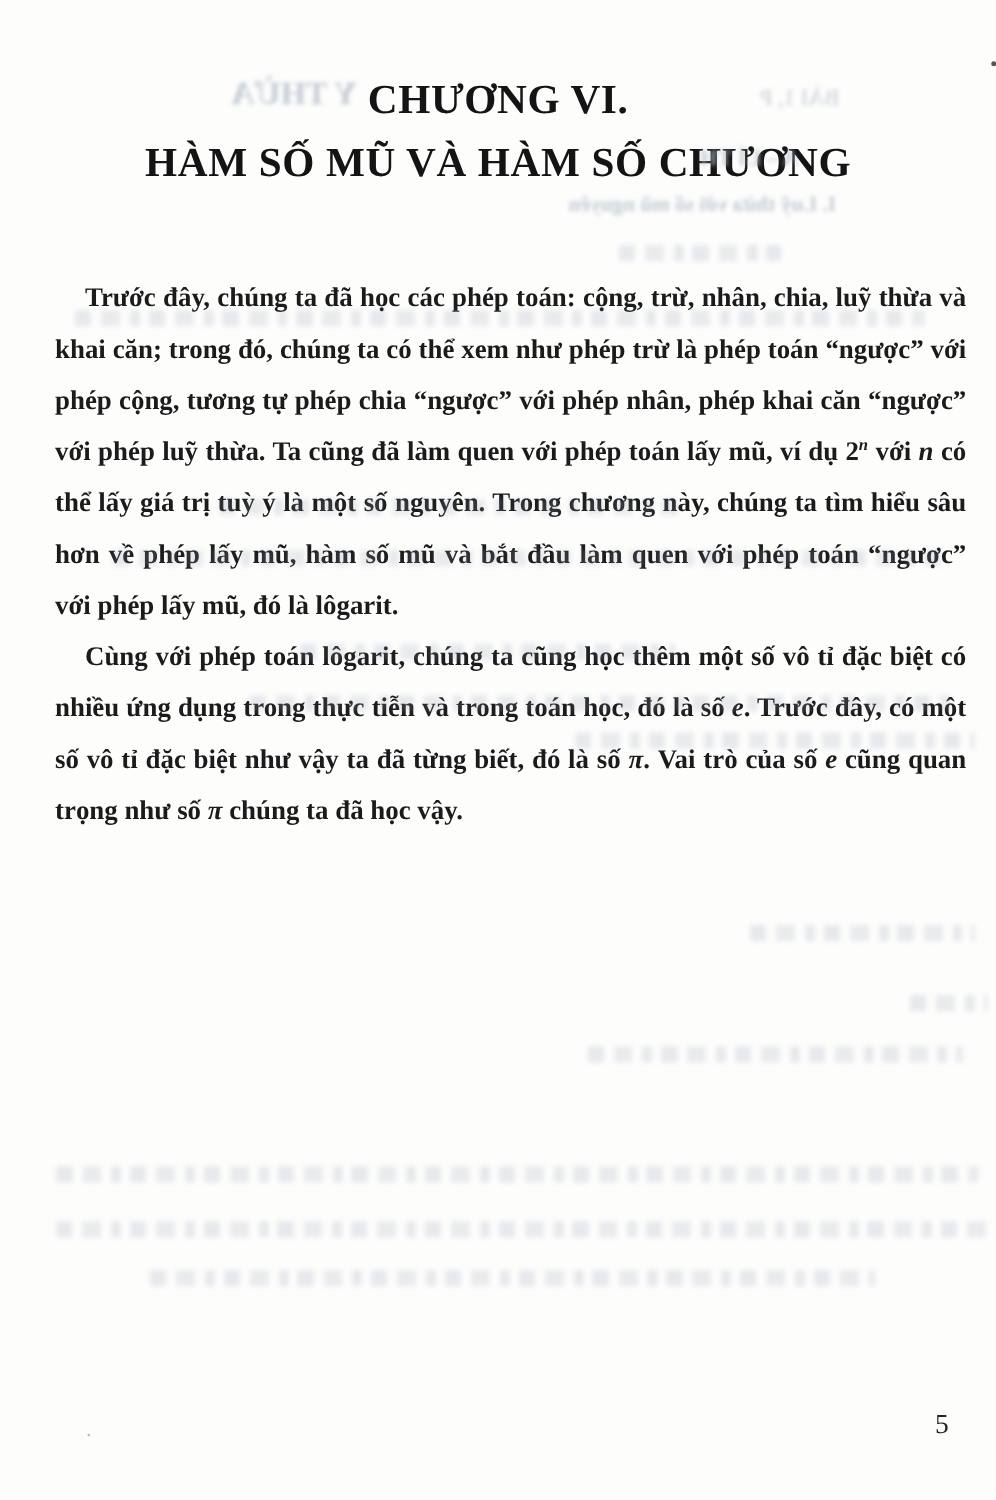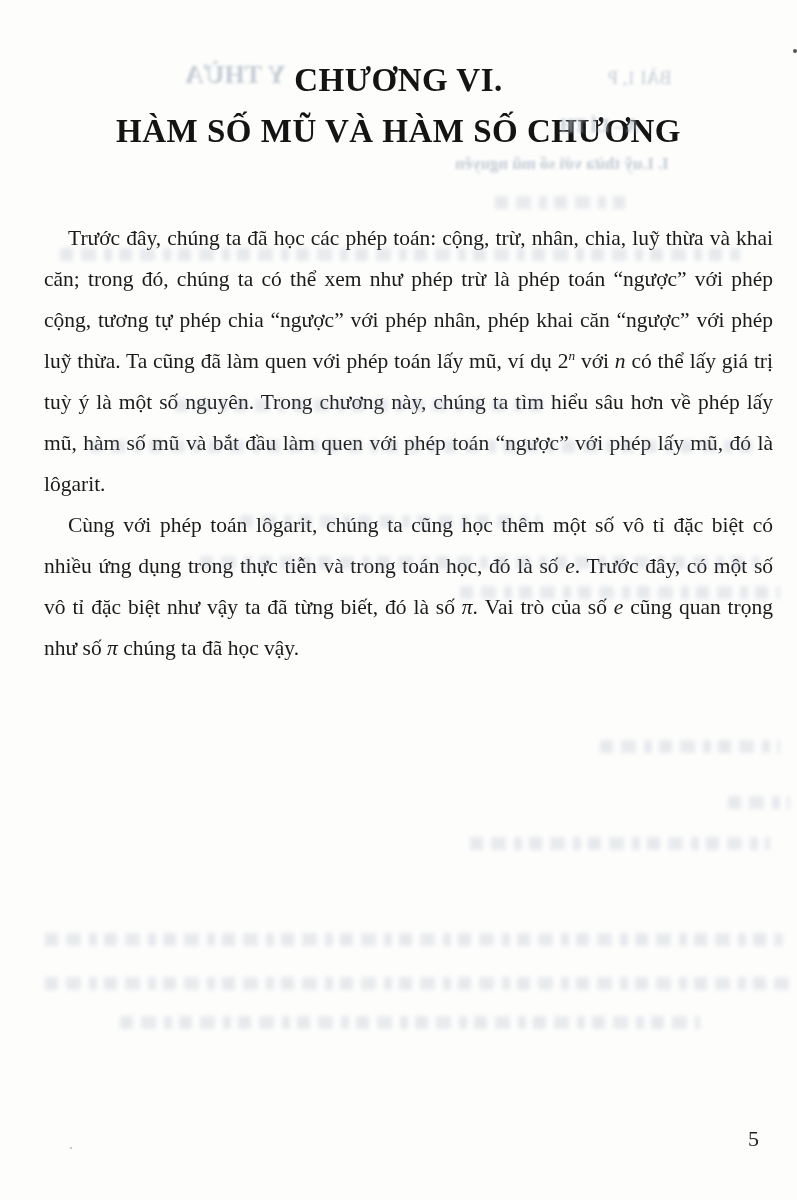--- a/index.html
+++ b/index.html
@@ -27,20 +27,21 @@
     color: #141414;
     letter-spacing: 0.5px;
   }
   
   .body-text {
     margin: 61px 24px 0 44px; 
     font-size: 21.5px;
     line-height: 41px;
     text-align: justify;
     text-align-last: left;
+    font-weight: bold;
   }
   .body-text p {
     margin: 0;
     text-indent: 24px;
   }
   .seg-n  { font-style: normal; }
   .seg-i  { font-style: italic; }
   .seg-sup {
     font-style: italic;
     font-size: 0.62em;

